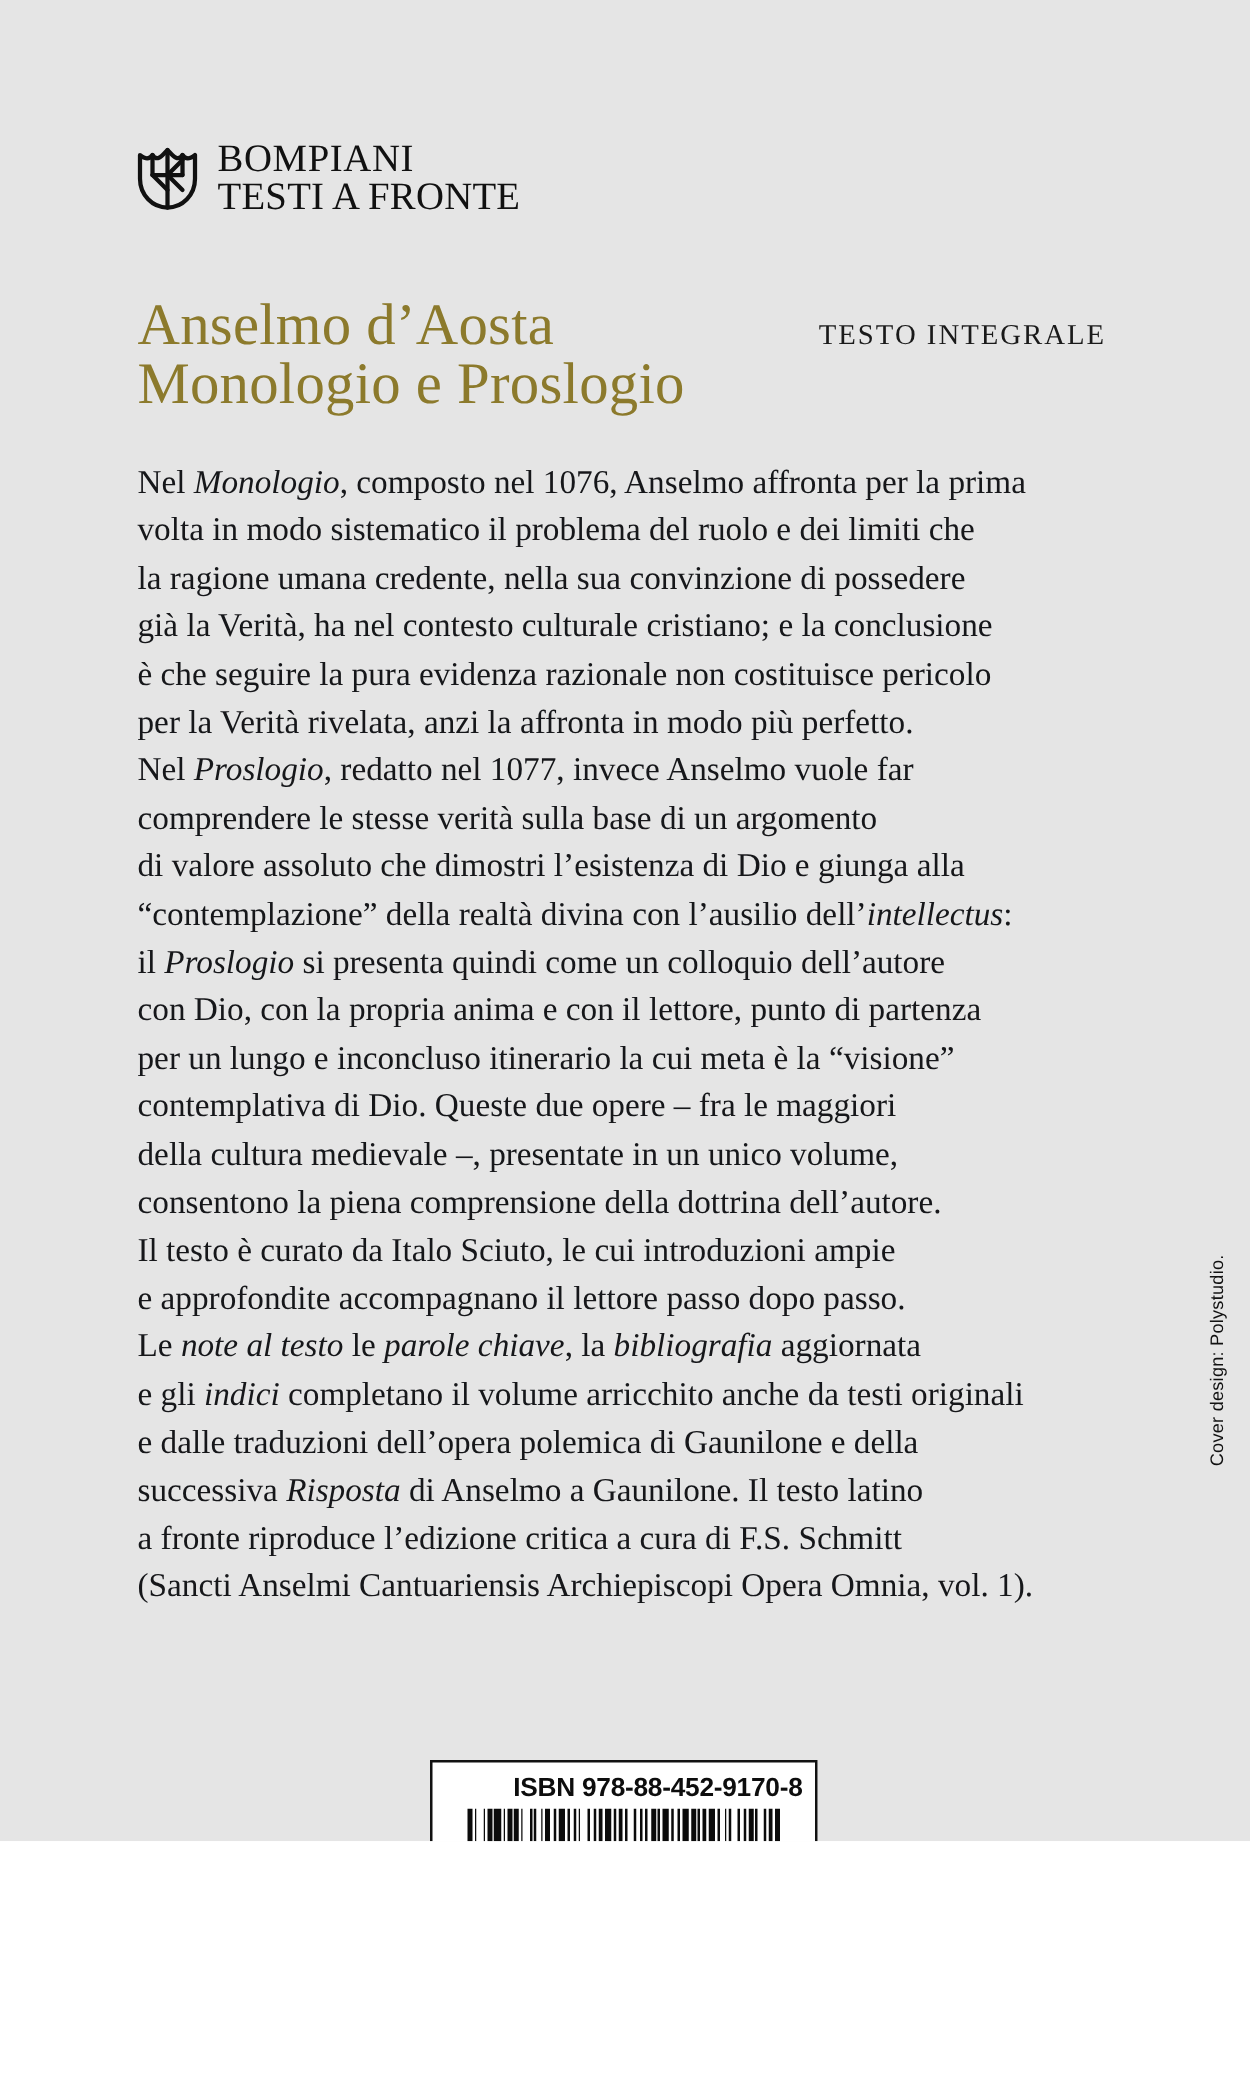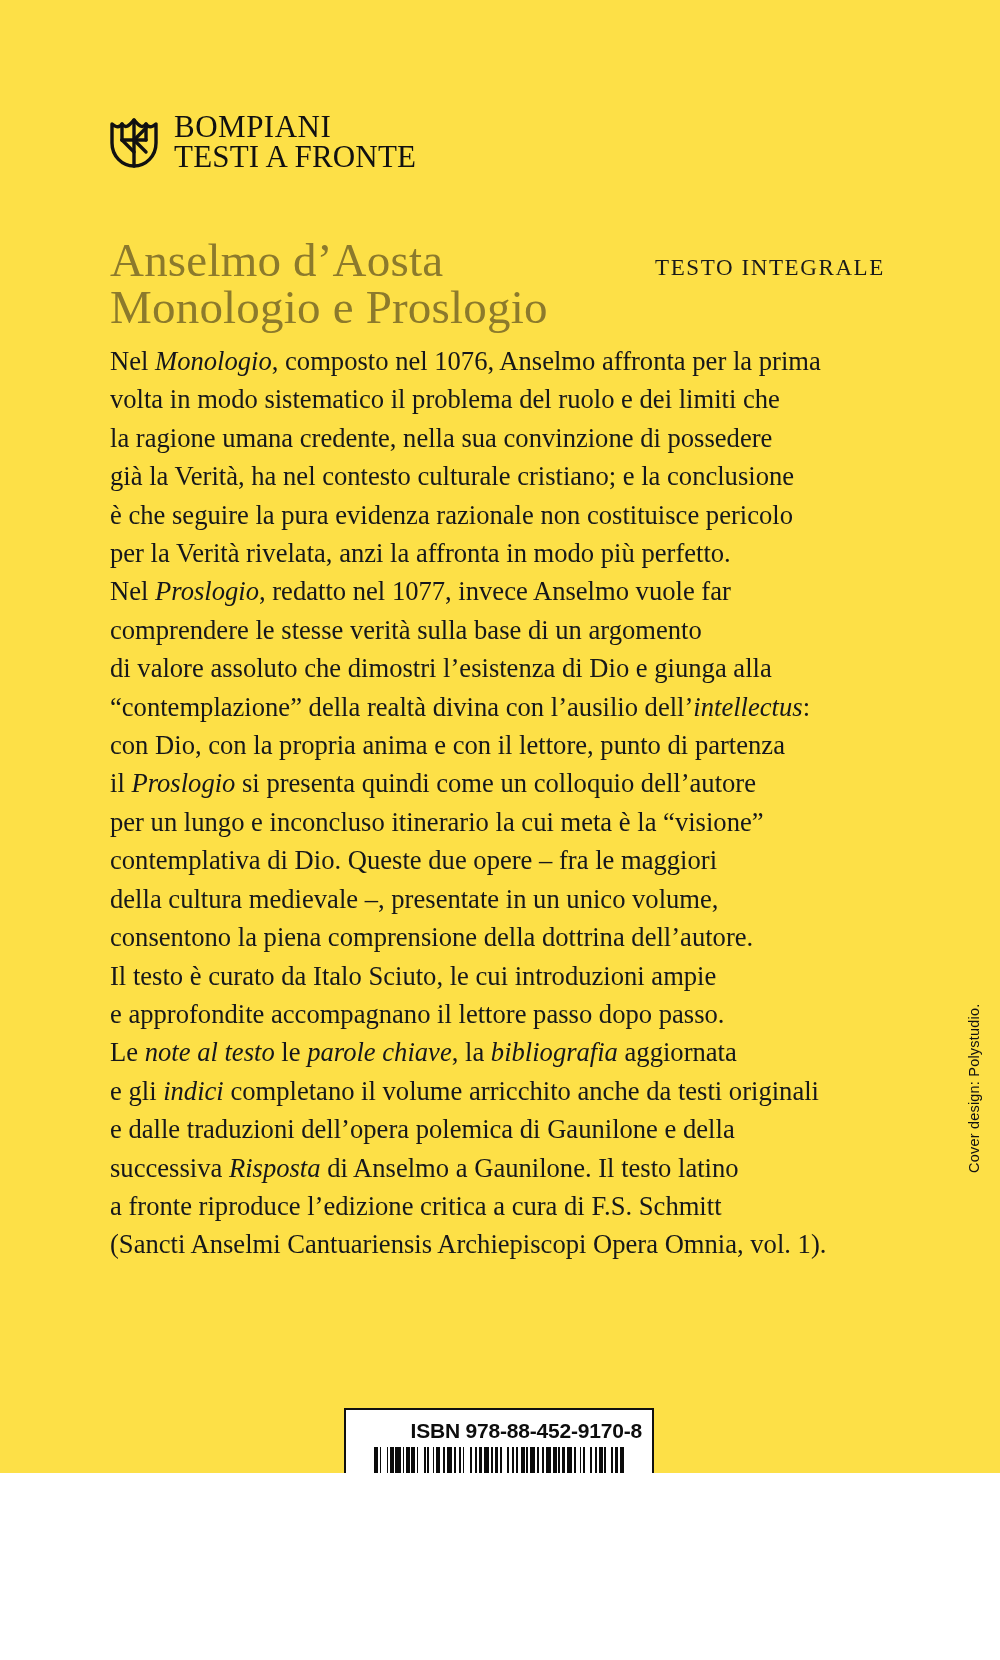--- a/index.html
+++ b/index.html
@@ -4,21 +4,21 @@
 <style>
   html, body {
     margin: 0;
     padding: 0;
     background: #ffffff;
   }
   .page {
     position: relative;
     width: 1000px;
     height: 1473px;
-    background: #fde047;
+    background: #e5e5e5;
     overflow: hidden;
     font-family: "Liberation Serif", serif;
   }
 
   
   .logo-block {
     position: absolute;
     left: 108px;
     top: 112px;
     display: flex;
@@ -79,21 +79,21 @@
     font-size: 23px;
     letter-spacing: 1.6px;
     color: #1a1a1a;
     white-space: nowrap;
   }
 
   
   .blurb {
     position: absolute;
     left: 110px;
-    top: 342px;
+    top: 366px;
     width: 770px;
     font-family: "Liberation Serif", serif;
     font-size: 26.6px;
     line-height: 38.4px;
     color: #16171a;
   }
   .blurb .ln {
     white-space: nowrap;
     display: block;
   }
@@ -233,22 +233,22 @@
       <span class="ln"><span>Nel </span><i>Monologio</i><span>, composto nel 1076, Anselmo affronta per la prima</span></span>
       <span class="ln"><span>volta in modo sistematico il problema del ruolo e dei limiti che</span></span>
       <span class="ln"><span>la ragione umana credente, nella sua convinzione di possedere</span></span>
       <span class="ln"><span>già la Verità, ha nel contesto culturale cristiano; e la conclusione</span></span>
       <span class="ln"><span>è che seguire la pura evidenza razionale non costituisce pericolo</span></span>
       <span class="ln"><span>per la Verità rivelata, anzi la affronta in modo più perfetto.</span></span>
       <span class="ln"><span>Nel </span><i>Proslogio</i><span>, redatto nel 1077, invece Anselmo vuole far</span></span>
       <span class="ln"><span>comprendere le stesse verità sulla base di un argomento</span></span>
       <span class="ln"><span>di valore assoluto che dimostri l’esistenza di Dio e giunga alla</span></span>
       <span class="ln"><span>“contemplazione” della realtà divina con l’ausilio dell’</span><i>intellectus</i><span>:</span></span>
+      <span class="ln"><span>il </span><i>Proslogio</i><span> si presenta quindi come un colloquio dell’autore</span></span>
       <span class="ln"><span>con Dio, con la propria anima e con il lettore, punto di partenza</span></span>
-      <span class="ln"><span>il </span><i>Proslogio</i><span> si presenta quindi come un colloquio dell’autore</span></span>
       <span class="ln"><span>per un lungo e inconcluso itinerario la cui meta è la “visione”</span></span>
       <span class="ln"><span>contemplativa di Dio. Queste due opere – fra le maggiori</span></span>
       <span class="ln"><span>della cultura medievale –, presentate in un unico volume,</span></span>
       <span class="ln"><span>consentono la piena comprensione della dottrina dell’autore.</span></span>
       <span class="ln"><span>Il testo è curato da Italo Sciuto, le cui introduzioni ampie</span></span>
       <span class="ln"><span>e approfondite accompagnano il lettore passo dopo passo.</span></span>
       <span class="ln"><span>Le </span><i>note al testo</i><span> le </span><i>parole chiave</i><span>, la </span><i>bibliografia</i><span> aggiornata</span></span>
       <span class="ln"><span>e gli </span><i>indici</i><span> completano il volume arricchito anche da testi originali</span></span>
       <span class="ln"><span>e dalle traduzioni dell’opera polemica di Gaunilone e della</span></span>
       <span class="ln"><span>successiva </span><i>Risposta</i><span> di Anselmo a Gaunilone. Il testo latino</span></span>

